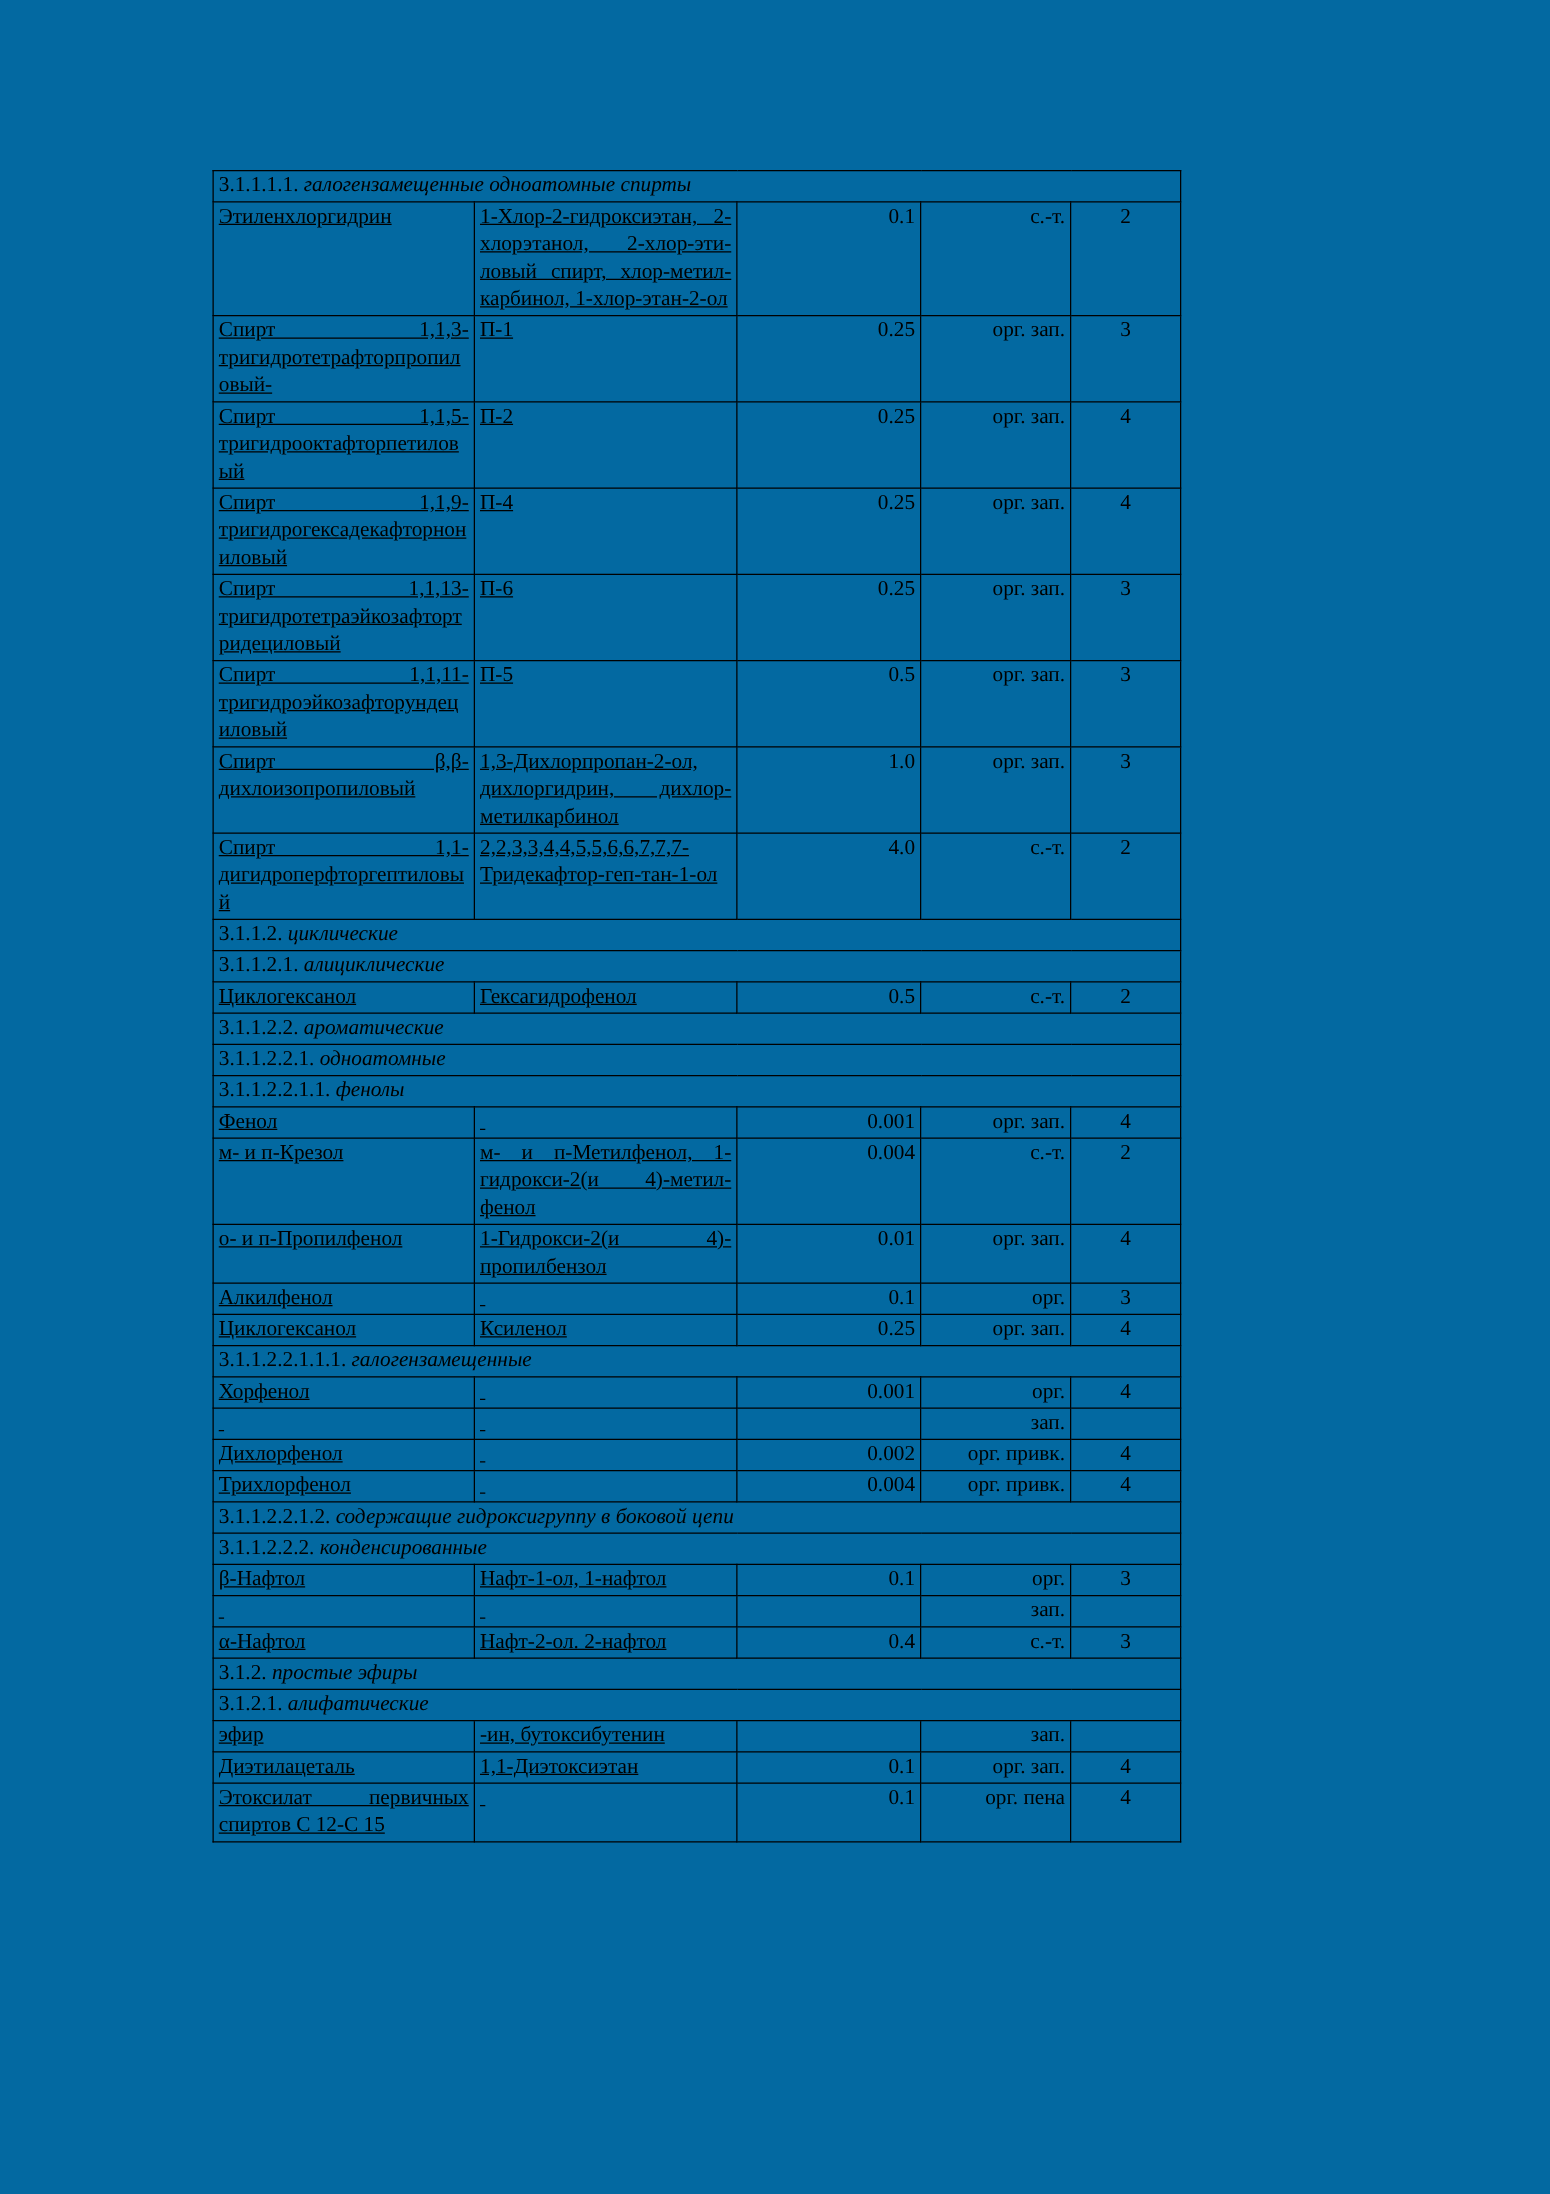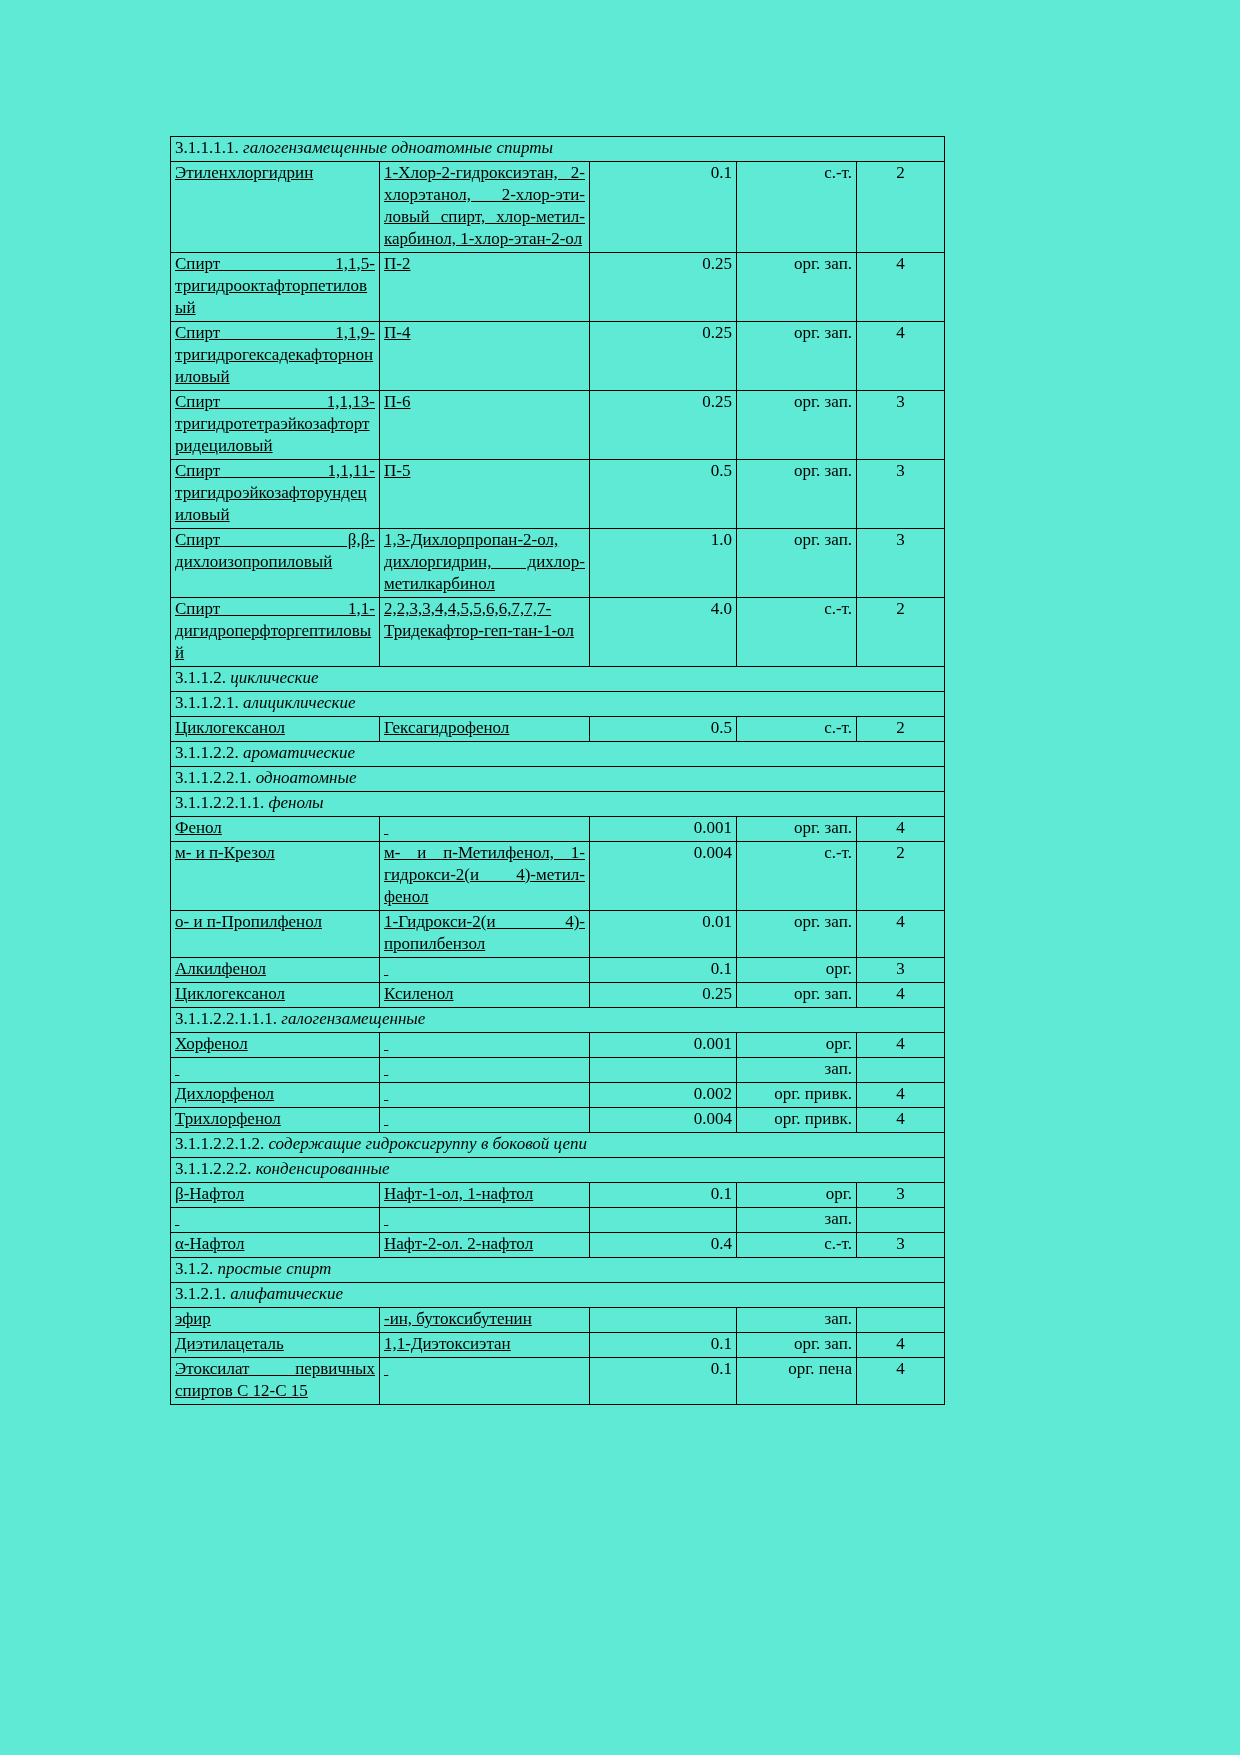--- a/index.html
+++ b/index.html
@@ -13,21 +13,21 @@
     font-family: "Liberation Serif", "DejaVu Serif", serif;
     color: #000000;
     position: relative;
   }
   .page {
     position: absolute;
     top: 0;
     left: 0;
     width: 1240px;
     height: 1755px;
-    background: #5eead4;
+    background: #0369a1;
     overflow: hidden;
   }
   table.doc-table {
     position: absolute;
     top: 136px;
     left: 170px;
     width: 774px;
     border-collapse: collapse;
     table-layout: fixed;
     font-size: 17px;
@@ -76,20 +76,27 @@
           <td colspan="5" class="section-cell"><span class="sec-number">3.1.1.1.1. </span><span class="sec-title"> галогензамещенные одноатомные спирты</span></td>
         </tr>
         <tr>
           <td class="c1">Этиленхлоргидрин</td>
           <td class="c2">1-Хлор-2-гидроксиэтан, 2-хлорэтанол, 2-хлор-эти-ловый спирт, хлор-метил-карбинол, 1-хлор-этан-2-ол</td>
           <td class="c3">0.1</td>
           <td class="c4">с.-т.</td>
           <td class="c5">2</td>
         </tr>
         <tr>
+          <td class="c1">Спирт 1,1,3-тригидротетрафторпропиловый-</td>
+          <td class="c2">П-1</td>
+          <td class="c3">0.25</td>
+          <td class="c4">орг. зап.</td>
+          <td class="c5">3</td>
+        </tr>
+        <tr>
           <td class="c1">Спирт 1,1,5-тригидрооктафторпетиловый</td>
           <td class="c2">П-2</td>
           <td class="c3">0.25</td>
           <td class="c4">орг. зап.</td>
           <td class="c5">4</td>
         </tr>
         <tr>
           <td class="c1">Спирт 1,1,9-тригидрогексадекафторнониловый</td>
           <td class="c2">П-4</td>
           <td class="c3">0.25</td>
@@ -233,21 +240,21 @@
           <td class="c5">&nbsp;</td>
         </tr>
         <tr>
           <td class="c1">α-Нафтол</td>
           <td class="c2">Нафт-2-ол. 2-нафтол</td>
           <td class="c3">0.4</td>
           <td class="c4">с.-т.</td>
           <td class="c5">3</td>
         </tr>
         <tr>
-          <td colspan="5" class="section-cell"><span class="sec-number">3.1.2. </span><span class="sec-title"> простые спирт</span></td>
+          <td colspan="5" class="section-cell"><span class="sec-number">3.1.2. </span><span class="sec-title"> простые эфиры</span></td>
         </tr>
         <tr>
           <td colspan="5" class="section-cell"><span class="sec-number">3.1.2.1. </span><span class="sec-title"> алифатические</span></td>
         </tr>
         <tr>
           <td class="c1">эфир</td>
           <td class="c2">-ин, бутоксибутенин</td>
           <td class="c3">&nbsp;</td>
           <td class="c4">зап.</td>
           <td class="c5">&nbsp;</td>

